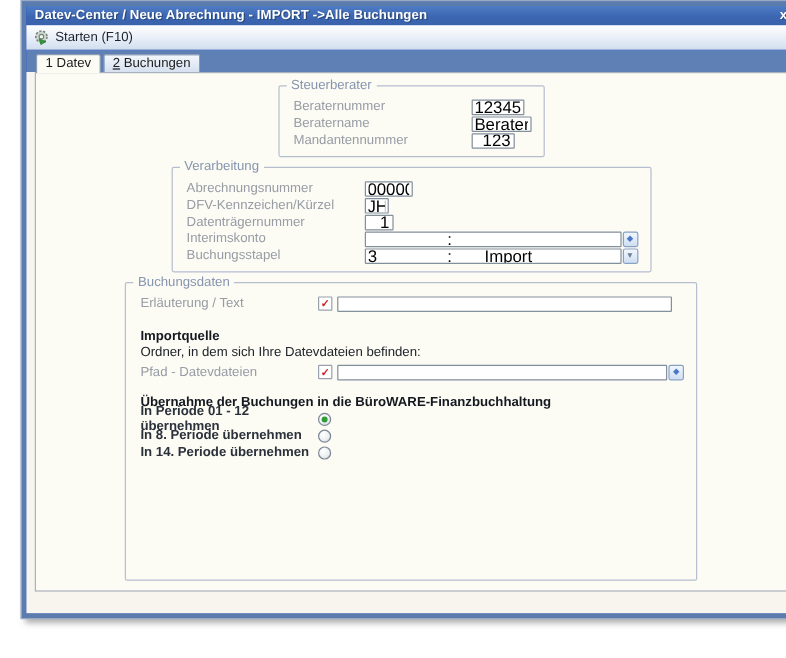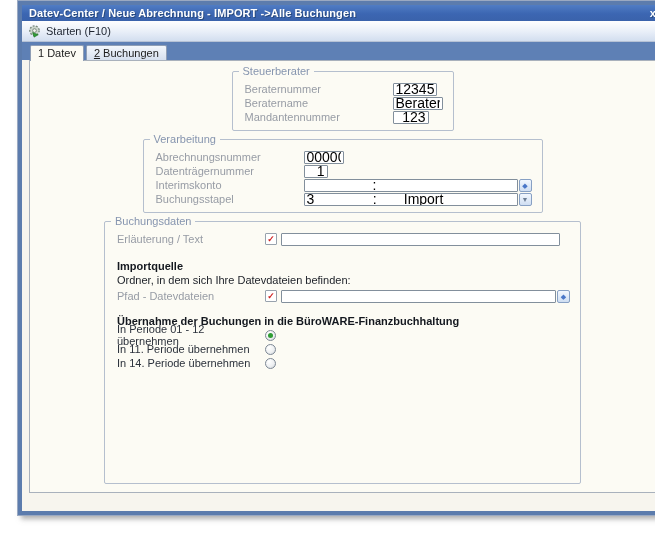--- a/index.html
+++ b/index.html
@@ -74,21 +74,21 @@
     font-size:7px; color:#4a77c8; line-height:1; cursor:default;
   }
   .sq-btn.drop { color:#6d7f97; }
   .check-icon {
     width:12px; height:12px; border:1px solid #98a2ad; background:#fff; border-radius:1px;
     display:inline-flex; align-items:center; justify-content:center;
     color:#cf1f1f; font-size:9px; font-weight:bold; margin-right:4px; line-height:1;
   }
   .subhead { font-weight:bold; color:#14181f; height:14px; line-height:14px; }
   .plain-text { color:#20242b; height:14px; line-height:14px; }
-  .radio-row { display:flex; align-items:center; height:14px; color:#2b313b; }
+  .radio-row { display:flex; align-items:center; height:14px; color:#2b313b;font-weight:bold; }
   .radio-row .rlabel { width:148px; flex:0 0 148px; color:#2b313b; }
   .radio {
     width:11px; height:11px; border-radius:50%;
     border:1px solid #7c8794;
     background:radial-gradient(circle at 35% 30%, #ffffff 0%, #eef0f2 55%, #cdd2d8 100%);
     display:inline-flex; align-items:center; justify-content:center; cursor:default;
   }
   .radio .dot { width:5px; height:5px; border-radius:50%; background:transparent; }
   .radio.selected .dot { background:#2f9c35; }
   .gap12 { margin-top:13px; }
@@ -140,20 +140,24 @@
         </div>
       </div>
 
       <div class="groupbox">
         <span class="legend">Verarbeitung</span>
         <div class="frow">
           <span class="flabel">Abrechnungsnummer</span>
           <input class="fld num w40" value="000000" style="">
         </div>
         <div class="frow">
+          <span class="flabel">DFV-Kennzeichen/Kürzel</span>
+          <input class="fld w20" value="JH" style="">
+        </div>
+        <div class="frow">
           <span class="flabel">Datenträgernummer</span>
           <input class="fld num w24" value="1" style="">
         </div>
         <div class="frow">
           <span class="flabel">Interimskonto</span>
           <input class="fld w214" value="                 :" style="">
           <button class="sq-btn">
               <span>◆</span>
             </button>
         </div>
@@ -189,21 +193,21 @@
 
         <div class="subhead gap10">Übernahme der Buchungen in die BüroWARE-Finanzbuchhaltung</div>
 
         <div class="radio-row">
           <span class="rlabel">In Periode 01 - 12 übernehmen</span>
           <span class="radio selected">
               <span class="dot"></span>
             </span>
         </div>
         <div class="radio-row">
-          <span class="rlabel">In 11. Periode übernehmen</span>
+          <span class="rlabel">In 8. Periode übernehmen</span>
           <span class="radio">
               <span class="dot"></span>
             </span>
         </div>
         <div class="radio-row">
           <span class="rlabel">In 14. Periode übernehmen</span>
           <span class="radio">
               <span class="dot"></span>
             </span>
         </div>

